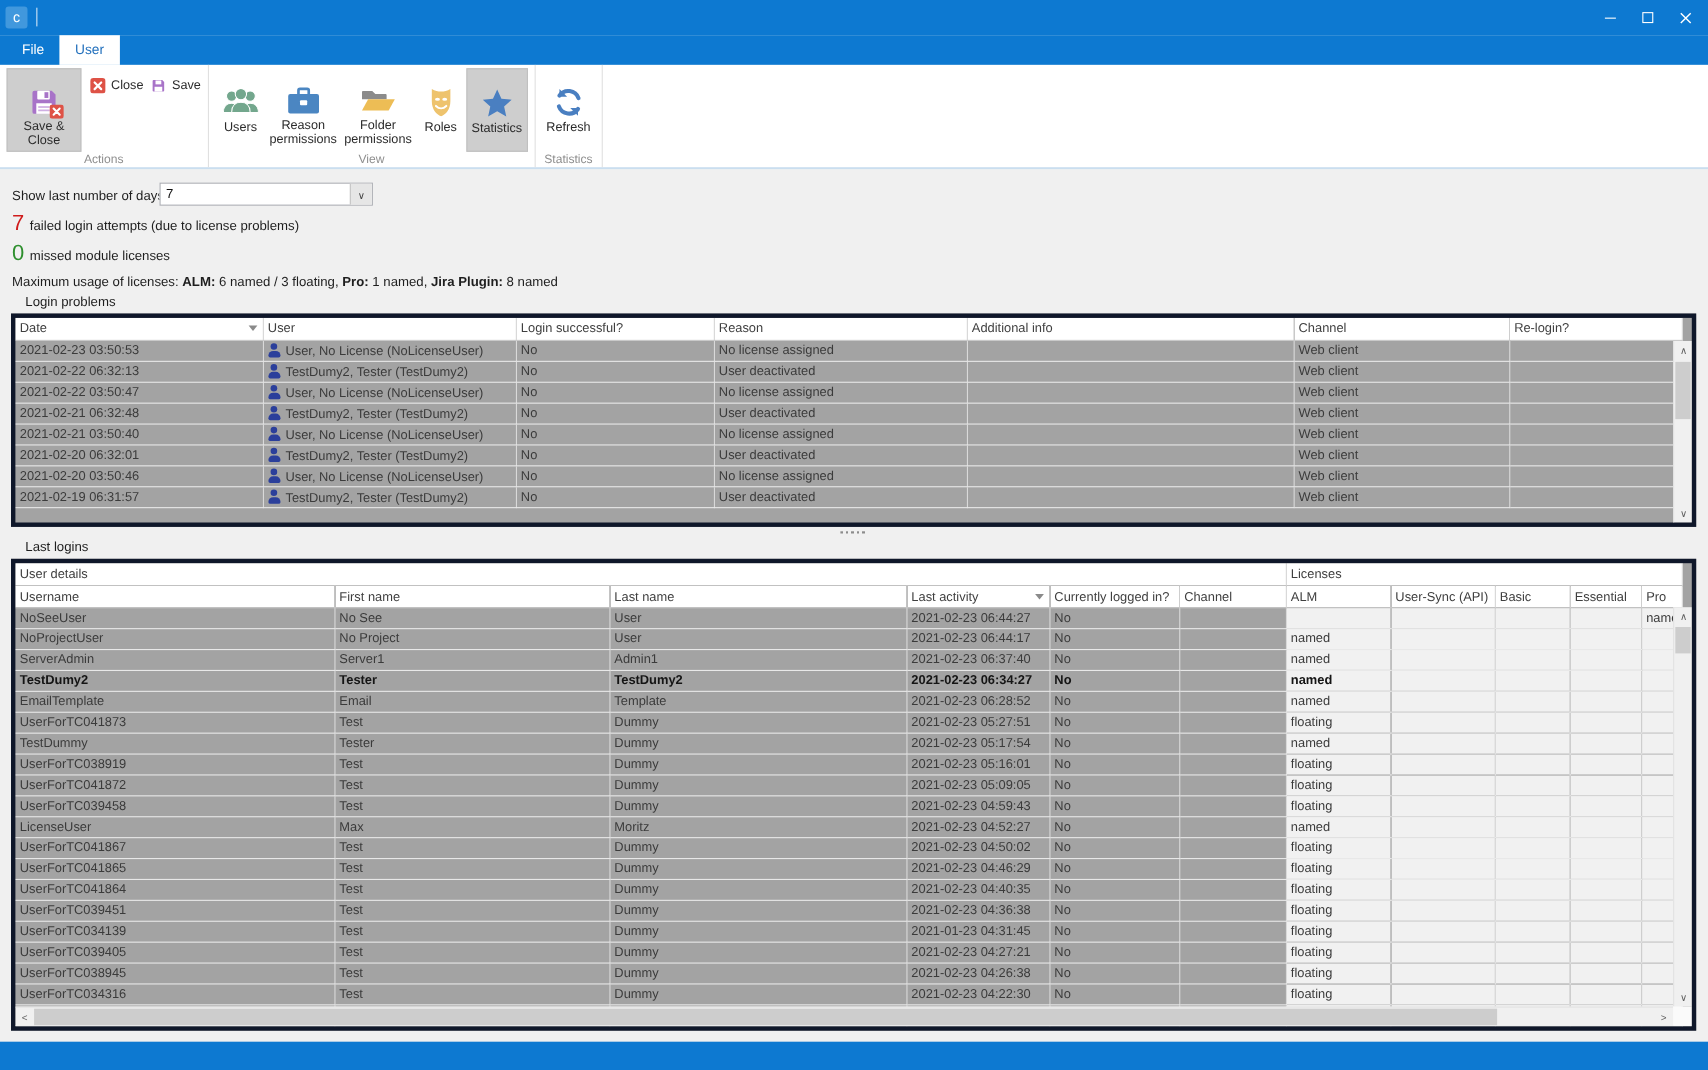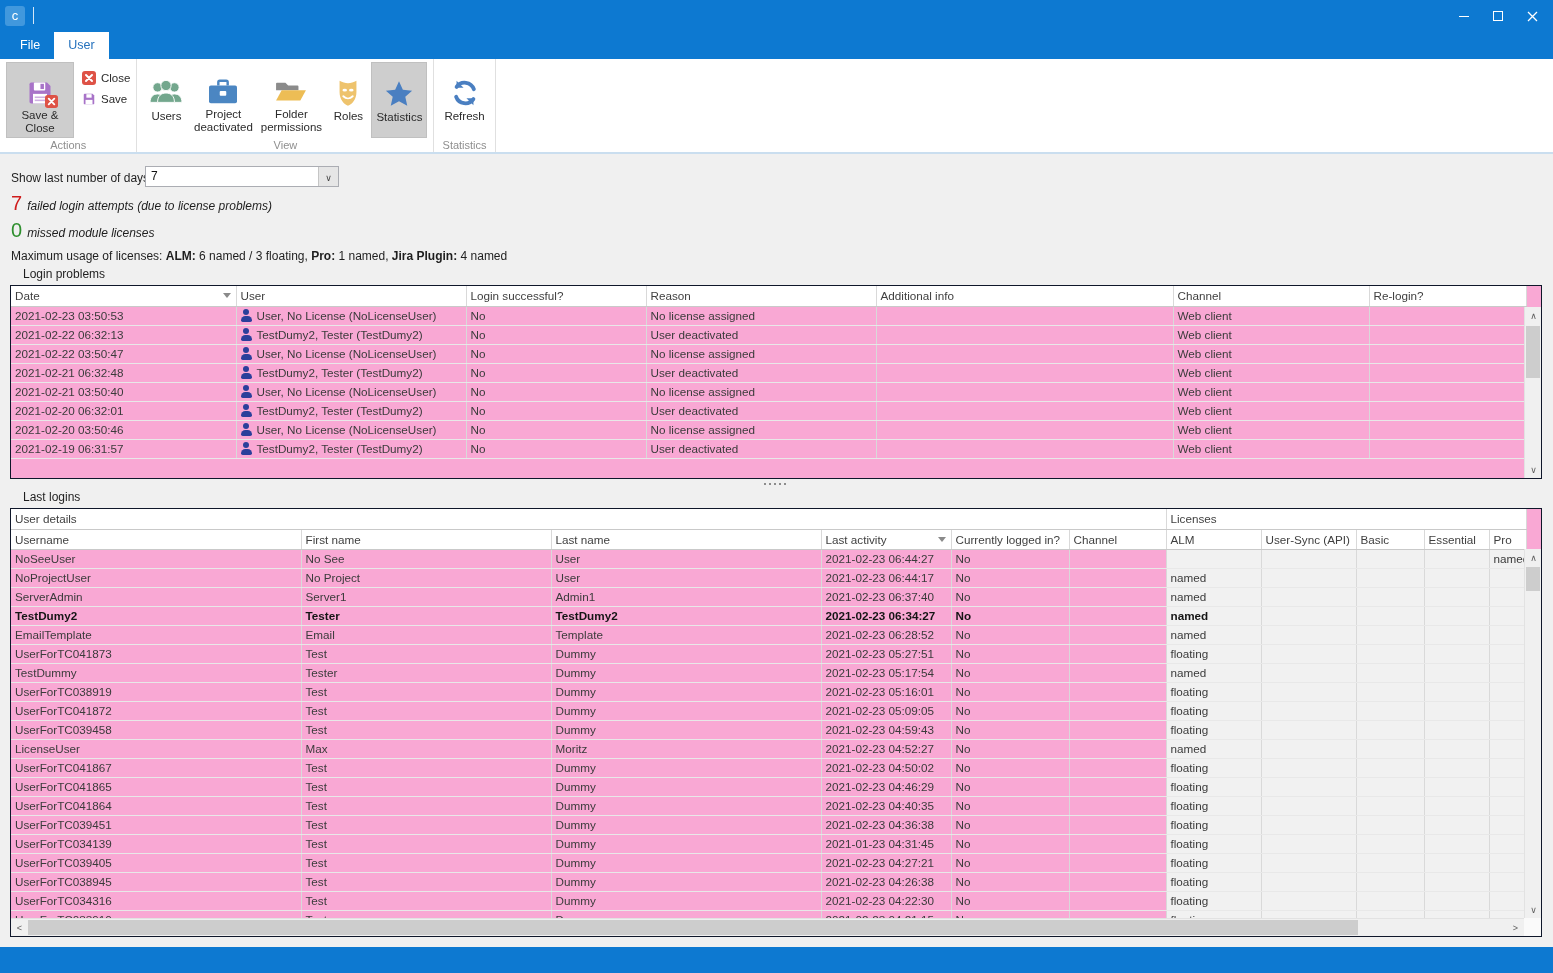--- a/index.html
+++ b/index.html
@@ -23,46 +23,46 @@
   .tab.selected{background:#fff;color:#2471bd;}
 
   
   .ribbon{position:absolute;top:59px;left:0;right:0;height:95px;background:#fff;border-bottom:2px solid #cadeef;display:flex;align-items:stretch;}
   .rgroup{position:relative;display:flex;align-items:flex-start;padding:3px 6px 16px;border-right:1px solid #e0e0e0;}
   .rgroup-label{position:absolute;bottom:1px;left:0;right:0;text-align:center;font-size:11px;color:#8f8f8f;}
   .btn-big{display:flex;flex-direction:column;align-items:center;min-width:46px;max-width:68px;padding:16px 4px;font-size:11.5px;color:#2b2b2b;text-align:center;line-height:13px;height:76px;}
   .btn-big.selected{background:#cecece;border:1px solid #c0c0c0;}
   .btn-big .icon{height:34px;display:flex;align-items:center;justify-content:center;margin-bottom:2px;position:relative;}
   .badge{position:absolute;right:-4px;bottom:-1px;}
-  .small-col{display:flex;flex-direction:column;gap:7px;padding-top:9px;margin-left:8px;}
+  .small-col{display:flex;flex-direction:row;gap:7px;padding-top:9px;margin-left:8px;}
   .btn-small{display:flex;align-items:center;gap:5px;font-size:11.5px;color:#2b2b2b;white-space:nowrap;}
 
   
   .main{position:absolute;top:154px;left:0;width:1553px;height:793px;background:#f0f0f0;}
   .filter-row{position:absolute;left:11px;top:13px;height:21px;font-size:12px;color:#1e1e1e;display:flex;align-items:center;}
   .combo{position:absolute;left:134px;top:-1px;width:194px;height:21px;background:#fff;border:1px solid #abadb3;display:flex;}
   .combo-val{flex:1;padding:2px 5px;font-size:12px;color:#111;}
   .combo-btn{width:20px;border-left:1px solid #c5c5c5;background:#e6e6e6;display:flex;align-items:center;justify-content:center;}
   .chev-down::after{content:"\2228";font-size:9px;color:#444;}
   .failed-line{position:absolute;left:11px;top:38px;}
   .missed-line{position:absolute;left:11px;top:65px;}
   .big{font-size:20px;}
   .red{color:#cf1c1c;}
   .green{color:#2e8f2e;}
-  .line-lbl{font-size:12px;color:#1e1e1e;margin-left:5px;font-style:italic;}
+  .line-lbl{font-size:12px;color:#1e1e1e;margin-left:5px;}
   .usage-line{position:absolute;left:11px;top:95px;font-size:12px;color:#1e1e1e;}
   .usage-line .b{font-weight:bold;}
   .section-lbl{position:absolute;left:23px;font-size:12px;color:#1e1e1e;}
   .lp-lbl{top:113px;}
   .ll-lbl{top:336px;}
   .splitter{position:absolute;left:0;right:0;top:324px;height:12px;display:flex;align-items:center;justify-content:center;}
   .dots{width:25px;height:2px;background:repeating-linear-gradient(90deg,#8c8c8c 0 2px,transparent 2px 5px);}
 
   
-  .grid-wrap{position:absolute;background:#f9a8d4;border:1px solid #0f172a;overflow:hidden;}
+  .grid-wrap{position:absolute;background:#a3a3a3;border:4px solid #0f172a;overflow:hidden;}
   .lp-wrap{left:10px;top:131px;width:1532px;height:194px;}
   .ll-wrap{left:10px;top:354px;width:1532px;height:429px;}
   table.grid{border-collapse:collapse;table-layout:fixed;width:1515px;font-size:11.7px;}
   .grid th,.grid td{height:19px;padding:0 4px;border-right:1px solid #d9d9d9;border-bottom:1px solid #e8e8e8;white-space:nowrap;overflow:hidden;text-align:left;font-weight:400;color:#3b3b3b;}
   .grid thead th{border-bottom:1px solid #c9c9c9;height:20px;color:#3f3f3f;position:relative;background:#fff;}
   .sort-arrow{position:absolute;right:5px;top:7px;width:0;height:0;border-left:4px solid transparent;border-right:4px solid transparent;border-top:5px solid #8a8a8a;}
   .shade{background:#f1f1f1;}
   .bold-row td{font-weight:bold;color:#151515;}
   .person-icon{display:inline-block;width:11px;height:13px;position:relative;margin-right:5px;vertical-align:-2px;}
   .person-icon::before{content:"";position:absolute;left:2.5px;top:0;width:6px;height:6px;border-radius:50%;background:#2b3f9b;}
@@ -174,21 +174,21 @@
         <span>Users</span>
       </div>
       <div class="btn-big">
         <span class="icon">
           <svg viewBox="0 0 34 30" width="32" height="28">
             <path d="M12 8V4.5A1.5 1.5 0 0113.5 3h7A1.5 1.5 0 0122 4.5V8" fill="none" stroke="#4b86c2" stroke-width="2.6"></path>
             <rect x="2" y="8" width="30" height="19" rx="2" fill="#4b86c2"></rect>
             <rect x="13.5" y="14" width="7" height="5" rx="1" fill="#fff"></rect>
           </svg>
         </span>
-        <span>Project deactivated</span>
+        <span>Reason permissions</span>
       </div>
       <div class="btn-big">
         <span class="icon">
           <svg viewBox="0 0 36 30" width="34" height="28">
             <path d="M2 24V6a1 1 0 011-1h9l3 3h10a1 1 0 011 1v4H2z" fill="#8b8b8b"></path>
             <path d="M2 24l6-11h26l-6 11z" fill="#edbd55"></path>
           </svg>
         </span>
         <span>Folder permissions</span>
       </div>
@@ -241,21 +241,21 @@
           </span>
       </div>
     </div>
 
     <div class="failed-line">
       <span class="big red">7</span><span class="line-lbl">failed login attempts (due to license problems)</span>
     </div>
     <div class="missed-line">
       <span class="big green">0</span><span class="line-lbl">missed module licenses</span>
     </div>
-    <div class="usage-line"><span>Maximum usage of licenses: </span><span class="b">ALM:</span><span> 6 named / 3 floating, </span><span class="b">Pro:</span><span> 1 named, </span><span class="b">Jira Plugin:</span><span> 4 named</span></div>
+    <div class="usage-line"><span>Maximum usage of licenses: </span><span class="b">ALM:</span><span> 6 named / 3 floating, </span><span class="b">Pro:</span><span> 1 named, </span><span class="b">Jira Plugin:</span><span> 8 named</span></div>
 
     <div class="section-lbl lp-lbl">Login problems</div>
 
     <div class="grid-wrap lp-wrap">
       <table class="grid">
         <colgroup>
           <col style="width:225px">
             <col style="width:230px">
             <col style="width:180px">
             <col style="width:230px">

